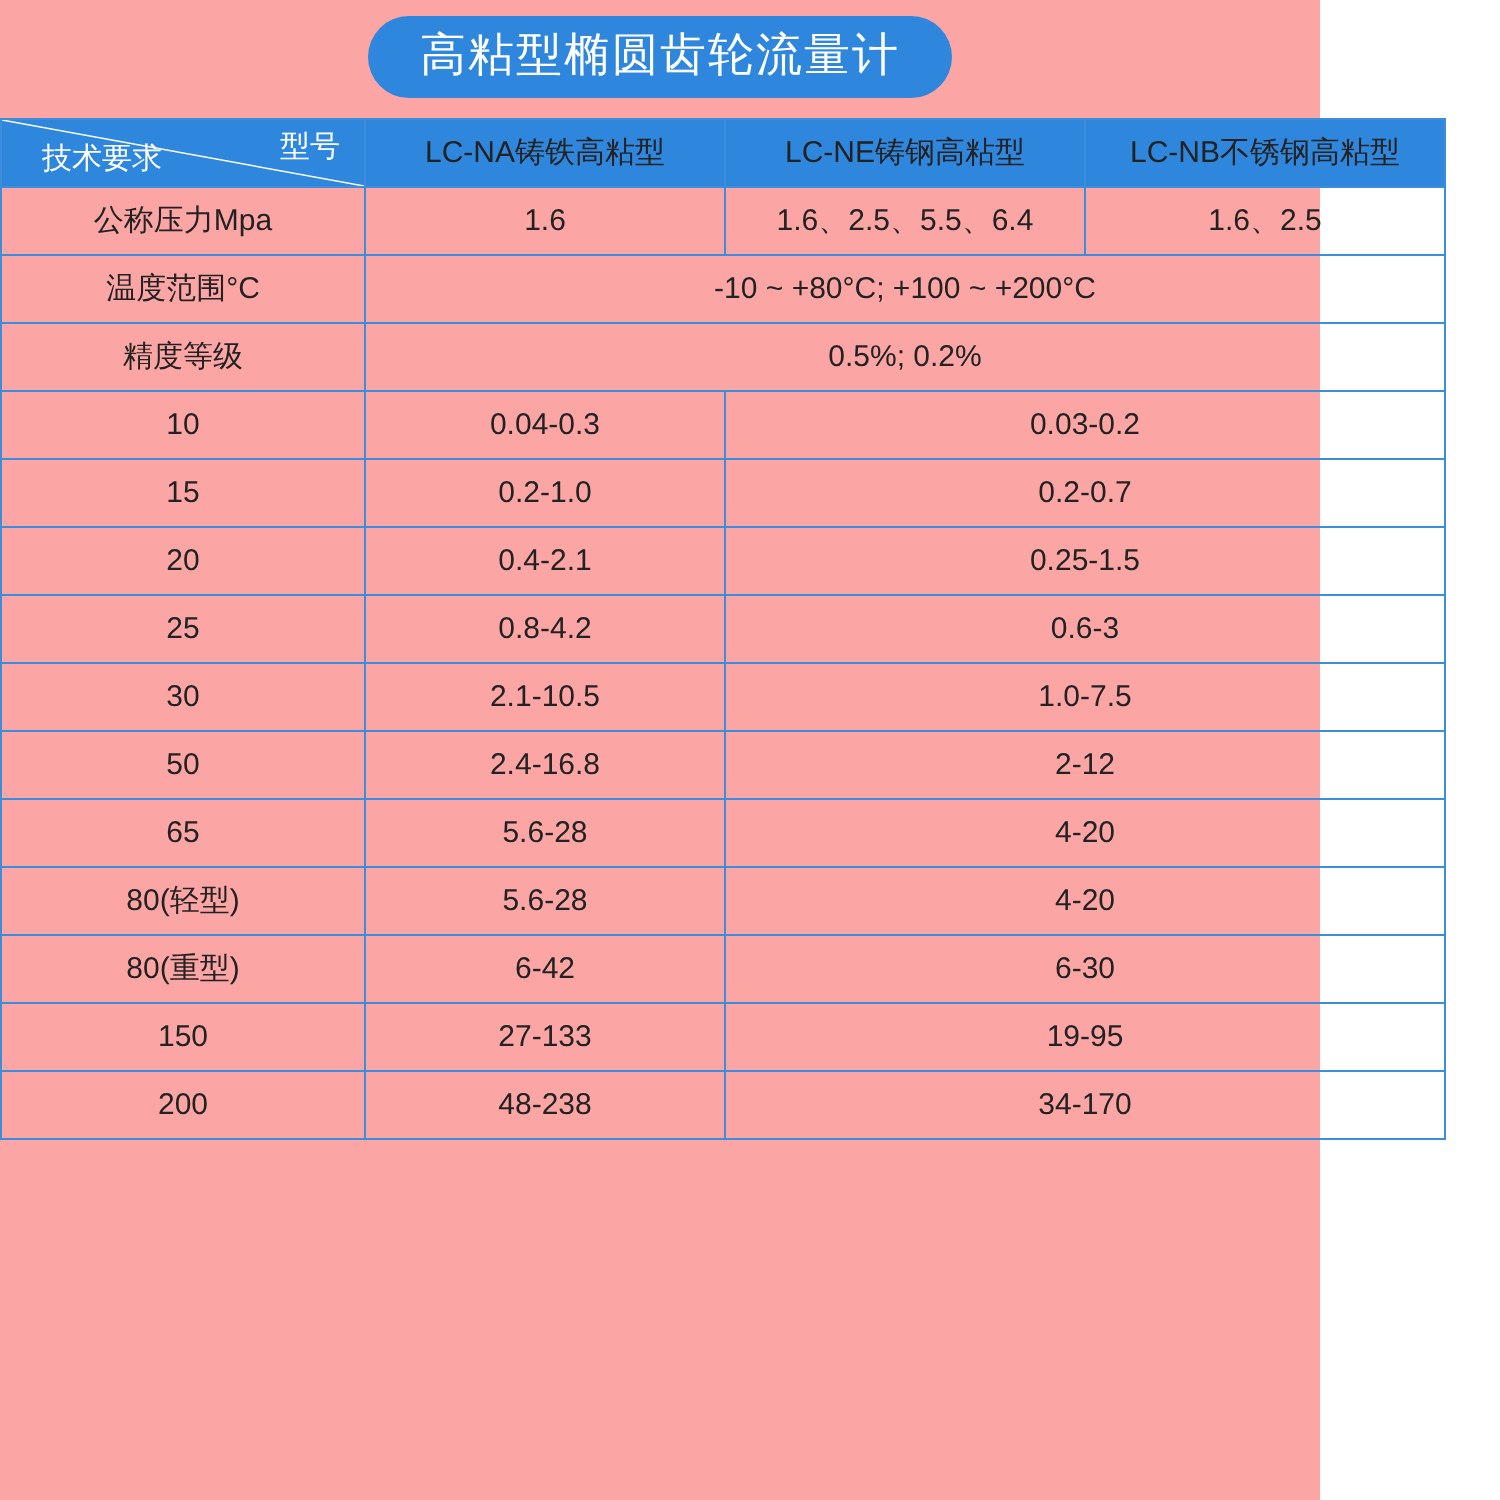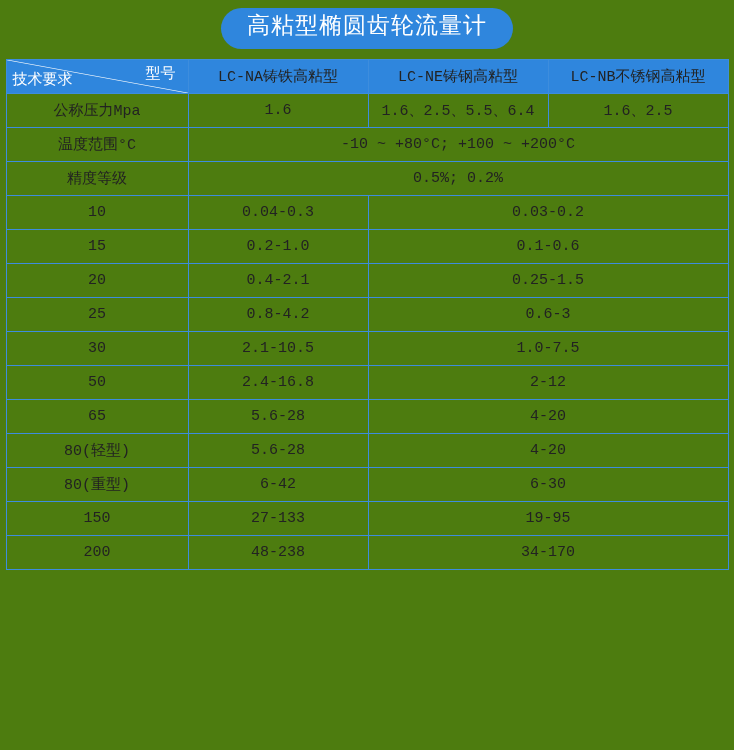--- a/index.html
+++ b/index.html
@@ -5,26 +5,25 @@
   html, body {
     margin: 0;
     padding: 0;
     width: 750px;
     height: 750px;
     background: #ffffff;
     font-family: "Liberation Sans", sans-serif;
   }
 
   .page {
-    width: 734px;
+    width: 660px;
     height: 750px;
     position: relative;
     box-sizing: border-box;
-    background: #4d7c0f;
-    font-family: Liberation Mono, monospace;
+    background: #fca5a5;
   }
 
   
   .title-wrap {
     display: flex;
     justify-content: center;
     align-items: center;
     padding-top: 8px;
     padding-bottom: 10px;
   }
@@ -80,21 +79,21 @@
   }
   .corner .topright {
     position: absolute;
     right: 12px;
     top: 4px;
     font-size: 15px;
     color: #fff;
   }
   .corner .bottomleft {
     position: absolute;
-    left: 6px;
+    left: 20px;
     bottom: 4px;
     font-size: 15px;
     color: #fff;
   }
 
   .label-cell {
     text-align: left;
     padding-left: 8px;
   }
 
@@ -151,21 +150,21 @@
 
 
       <tr class="flow-row">
         <td>10</td>
         <td>0.04-0.3</td>
         <td colspan="2">0.03-0.2</td>
       </tr>
       <tr class="flow-row">
         <td>15</td>
         <td>0.2-1.0</td>
-        <td colspan="2">0.1-0.6</td>
+        <td colspan="2">0.2-0.7</td>
       </tr>
       <tr class="flow-row">
         <td>20</td>
         <td>0.4-2.1</td>
         <td colspan="2">0.25-1.5</td>
       </tr>
       <tr class="flow-row">
         <td>25</td>
         <td>0.8-4.2</td>
         <td colspan="2">0.6-3</td>

